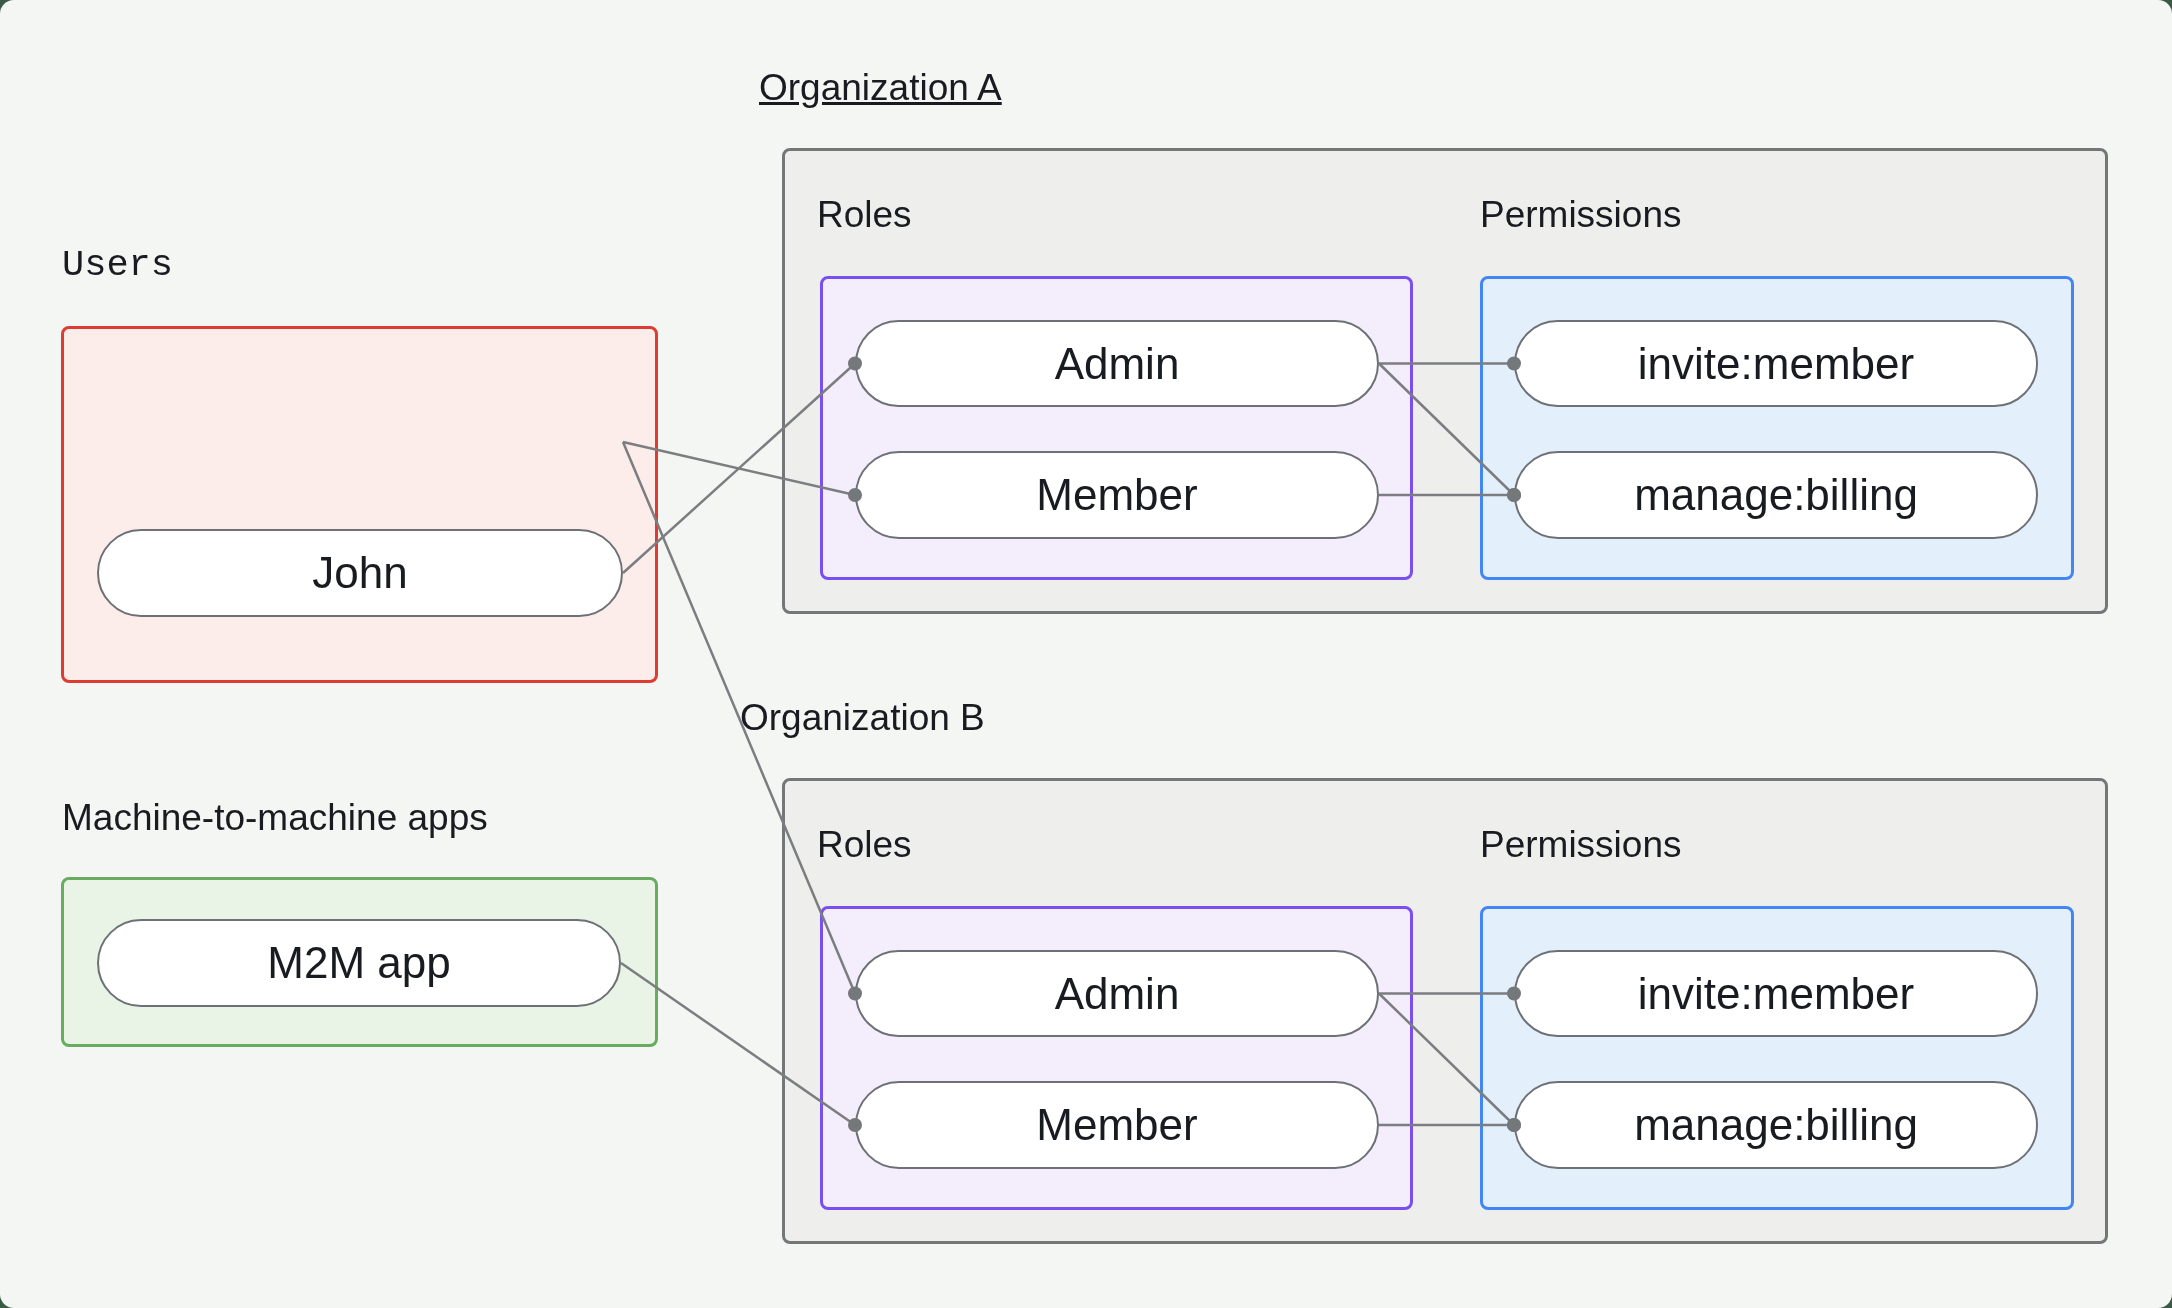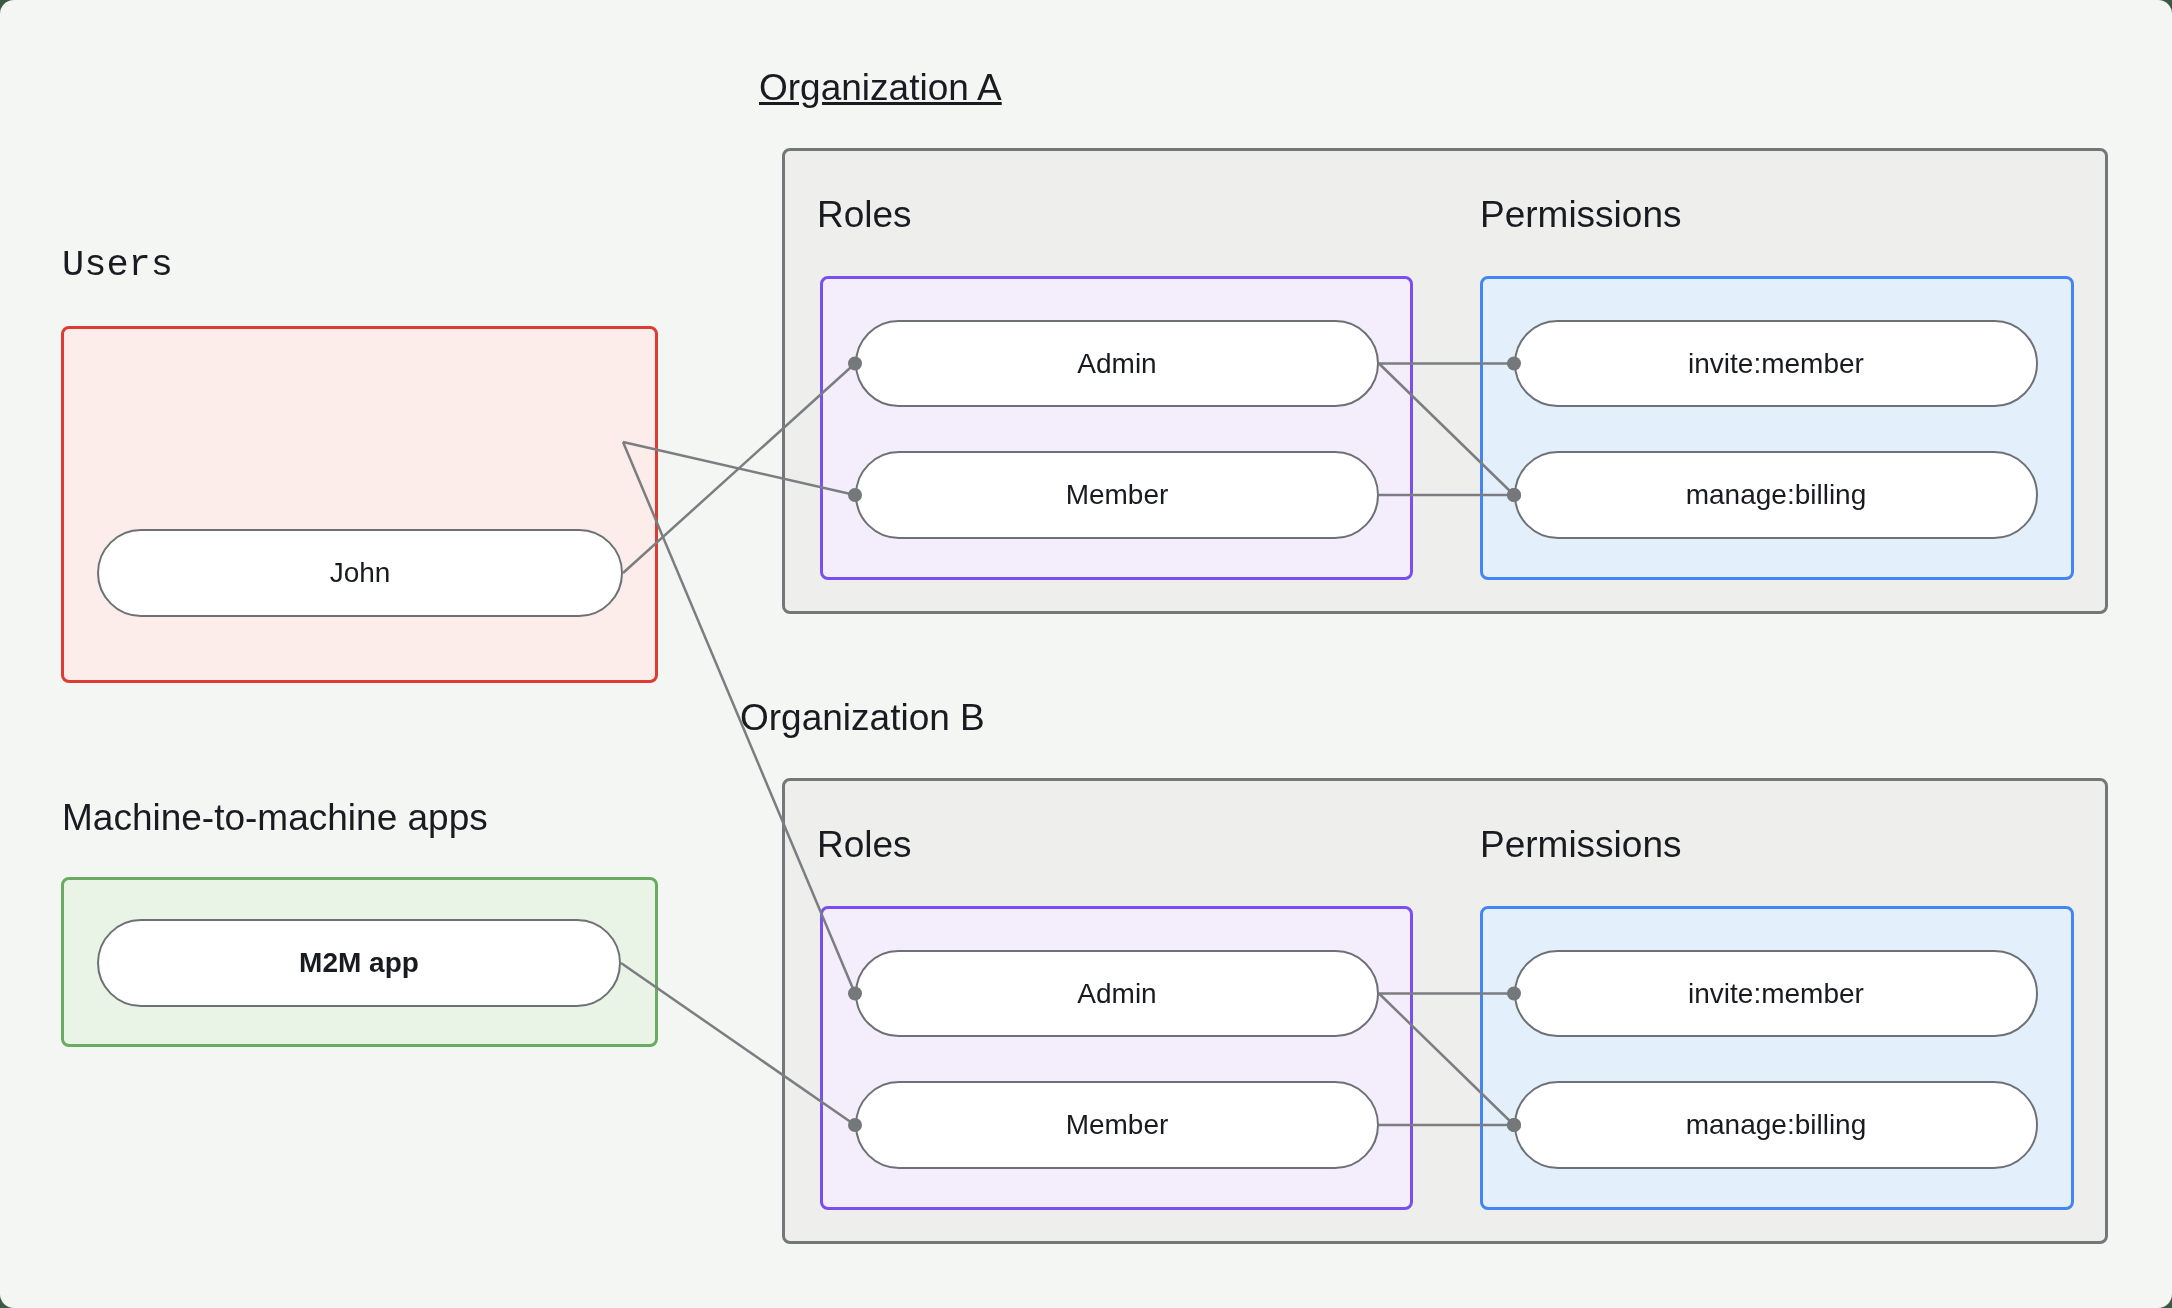--- a/index.html
+++ b/index.html
@@ -29,38 +29,38 @@
   .box{position:absolute;border:3px solid;border-radius:8px;box-sizing:border-box;}
   .box.red{border-color:var(--red-border);background:var(--red-fill);}
   .box.green{border-color:var(--green-border);background:var(--green-fill);}
   .box.gray{border-color:var(--org-border);background:var(--org-fill);}
   .box.purple{border-color:var(--purple-border);background:var(--purple-fill);}
   .box.blue{border-color:var(--blue-border);background:var(--blue-fill);}
   .pill{
     position:absolute;box-sizing:border-box;
     background:var(--pill-fill);border:2.5px solid var(--pill-border);
     border-radius:46px;display:flex;align-items:center;justify-content:center;
-    font-size:28px;color:var(--text);white-space:nowrap;
+    font-size:44px;color:var(--text);white-space:nowrap;
   }
   #edges-svg{position:absolute;left:0;top:0;pointer-events:none;z-index:10;}
 </style>
 </head>
 <body>
 
 <div class="canvas">
 
   <div class="group-label" style="left:62px;top:243px;font-family:Liberation Mono, monospace;">Users</div>
   <div class="box red" style="left:61px;top:326px;width:597px;height:357px;"></div>
   <div class="pill" style="left:97px;top:529px;width:526px;height:88px;">
     <span>John</span>
   </div>
 
   <div class="group-label" style="left:62px;top:796px;">Machine-to-machine apps</div>
   <div class="box green" style="left:61px;top:877px;width:597px;height:170px;"></div>
-  <div class="pill" style="left:97px;top:919px;width:524px;height:88px;font-weight:bold;">
+  <div class="pill" style="left:97px;top:919px;width:524px;height:88px;">
     <span>M2M app</span>
   </div>
 
   <div class="group-label" style="left:759px;top:66px;text-decoration:underline;">Organization A</div>
   <div class="box gray" style="left:782px;top:148px;width:1326px;height:466px;"></div>
   <div class="group-label" style="left:817px;top:193px;">Roles</div>
   <div class="box purple" style="left:820px;top:276px;width:593px;height:304px;"></div>
   <div class="pill" style="left:855px;top:320px;width:524px;height:87px;">
     <span>Admin</span>
   </div>

